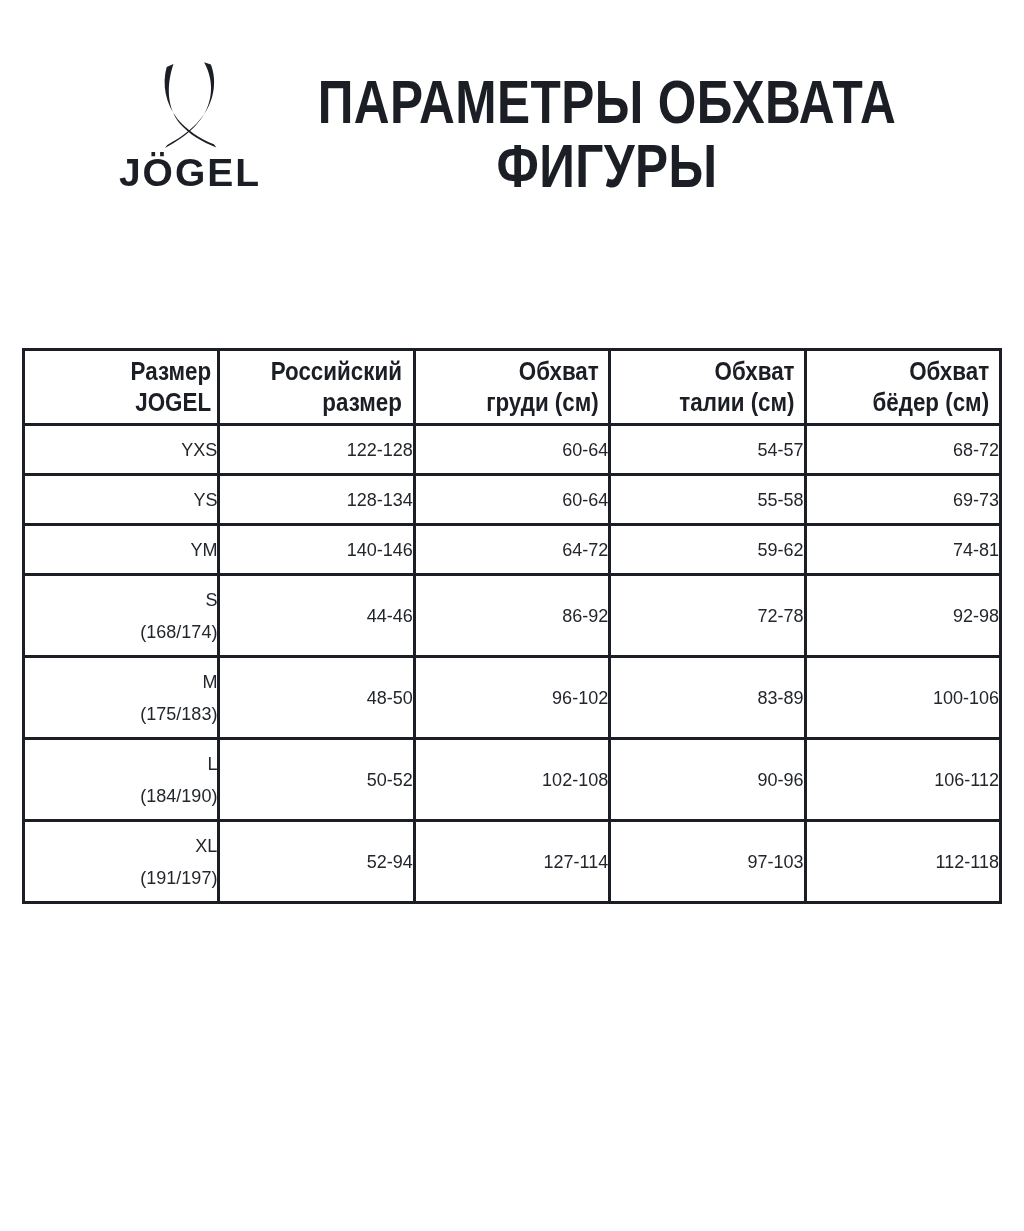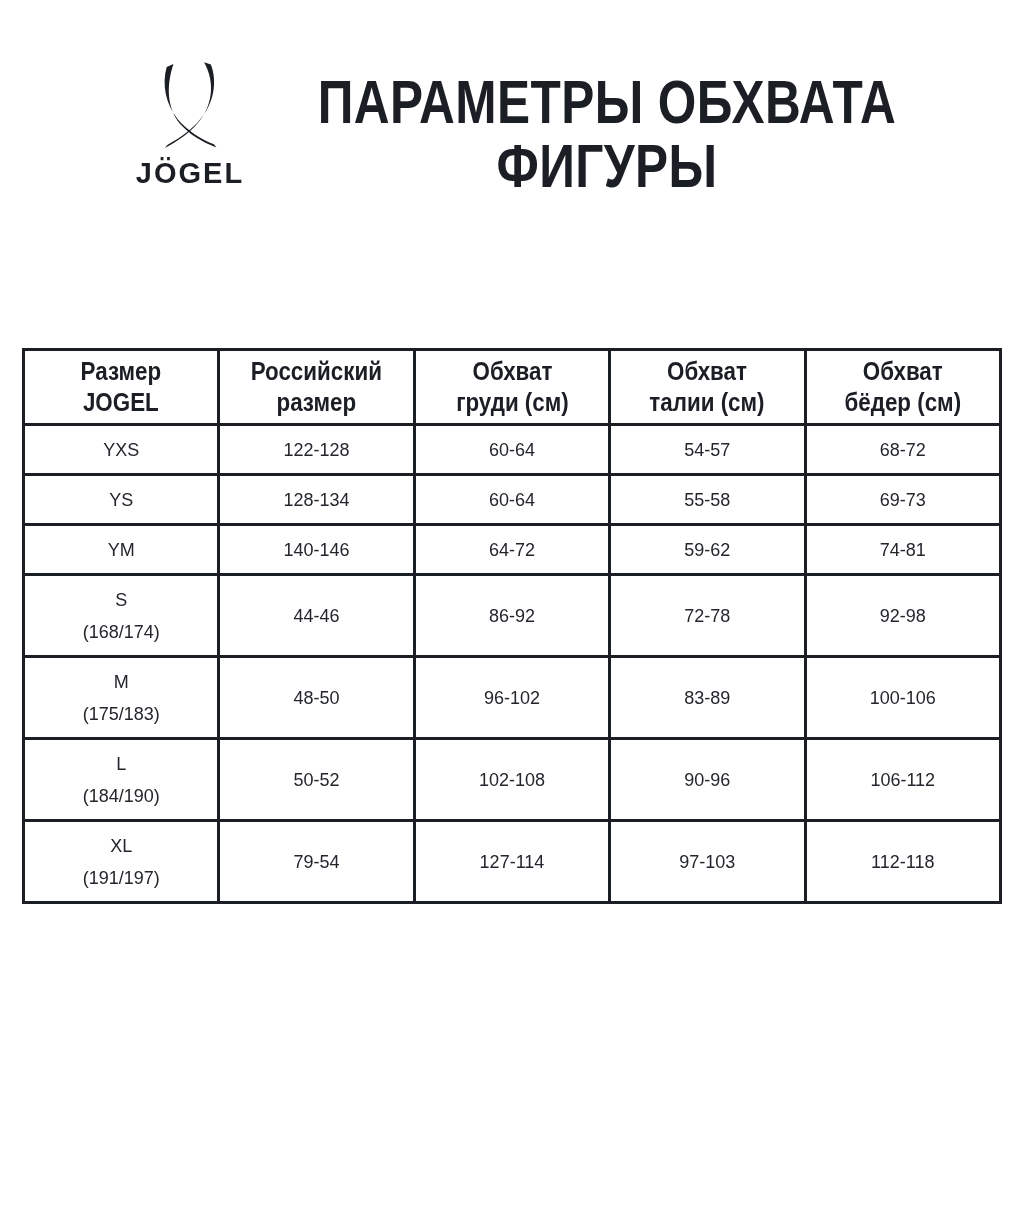--- a/index.html
+++ b/index.html
@@ -23,21 +23,21 @@
   }
   .mark {
     display: block;
     margin: 0 auto;
     width: 66px;
     height: 92px;
   }
   .mark path { fill: #1b1e24; }
   .wordmark {
     margin-top: 5px;
-    font-size: 29px;
+    font-size: 39px;
     font-weight: 700;
     letter-spacing: 2px;
     line-height: 40px;
     color: #1b1e24;
     white-space: nowrap;
   }
 
   
   .title {
     position: absolute;
@@ -62,21 +62,21 @@
     position: absolute;
     left: 22px;
     top: 348px;
     width: 980px;
     border-collapse: collapse;
     table-layout: fixed;
   }
   .size-table th,
   .size-table td {
     border: 3px solid #1b1e24;
-    text-align: center;
+    text-align: right;
     vertical-align: middle;
     white-space: pre-line;
     padding: 0;
   }
   .size-table th {
     height: 72px;
     font-size: 26px;
     font-weight: 700;
     line-height: 31px;
     color: #1b1e24;
@@ -185,21 +185,21 @@
           <td>L
 (184/190)</td>
           <td>50-52</td>
           <td>102-108</td>
           <td>90-96</td>
           <td>106-112</td>
         </tr>
         <tr class="row-double">
           <td>XL
 (191/197)</td>
-          <td>79-54</td>
+          <td>52-94</td>
           <td>127-114</td>
           <td>97-103</td>
           <td>112-118</td>
         </tr>
       </tbody>
   </table>
 
 </div>
 
 </body></html>

